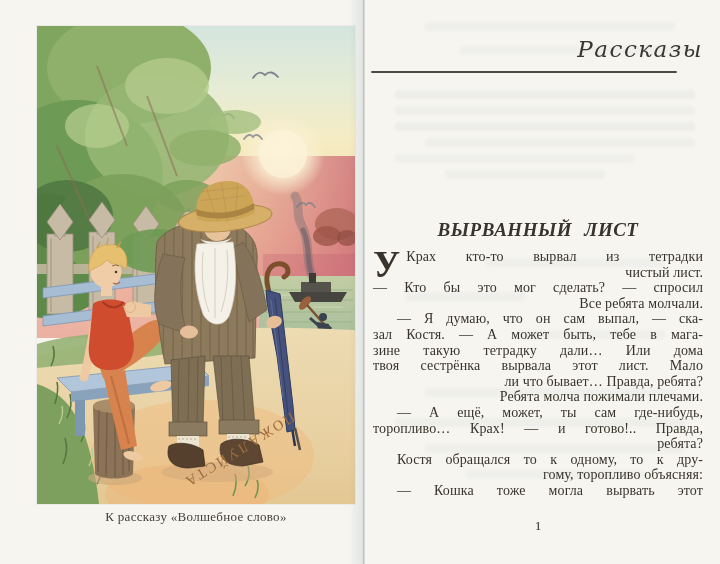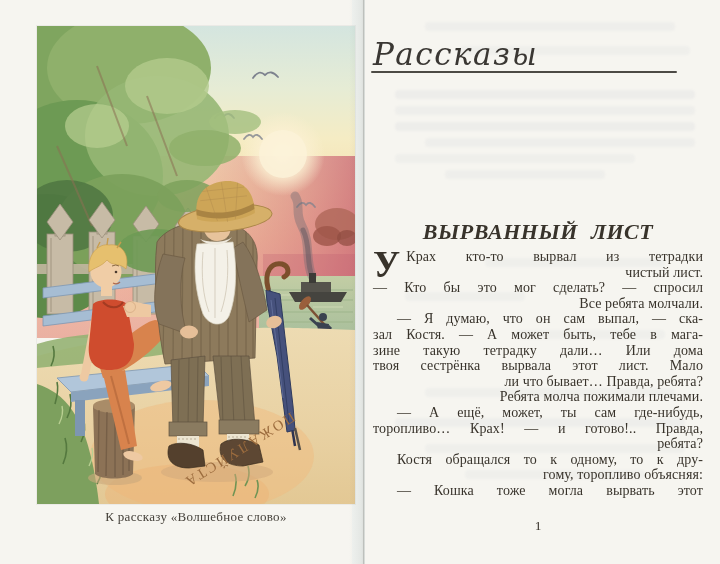--- a/index.html
+++ b/index.html
@@ -18,25 +18,25 @@
 
   
   .illus{position:absolute;left:37px;top:26px;width:318px;height:478px;overflow:hidden;
     box-shadow:0 0 0 1px rgba(120,120,110,.08)}
   .illus svg{display:block}
   .caption{position:absolute;left:37px;top:509px;width:318px;text-align:center;
     font-size:13px;color:var(--caption-ink);letter-spacing:.3px}
 
   
   .text-col{position:absolute;left:8px;top:0;width:330px;height:564px}
-  .running-head{position:absolute;top:36px;width:100%;text-align:left;
-    font-family:"DejaVu Serif",serif;font-style:italic;font-size:31px;color:#3a3733;letter-spacing:1.5px}
+  .running-head{position:absolute;top:36px;width:100%;text-align:right;
+    font-family:"DejaVu Serif",serif;font-style:italic;font-size:23px;color:#3a3733;letter-spacing:1.5px}
   .head-rule{position:absolute;top:71px;left:-2px;width:306px;height:2px;background:var(--rule);border-radius:1px}
   .story-title{position:absolute;top:219px;width:100%;text-align:center;
-    font-weight:bold;font-style:italic;font-size:22px;color:var(--ink);letter-spacing:.5px;word-spacing:7px}
+    font-weight:bold;font-style:italic;font-size:19px;color:var(--ink);letter-spacing:.5px;word-spacing:7px}
   .body{position:absolute;top:249px;width:100%;font-size:14px;line-height:15.6px;color:var(--ink);letter-spacing:.1px}
   .dropcap{float:left;font-size:37px;line-height:28px;height:30px;padding:2px 6px 0 0;font-weight:bold;color:var(--ink)}
   .line{text-align:right}
   .line.j{text-align:justify;text-align-last:justify}
   .line.ind{text-indent:24px}
   .folio{position:absolute;top:518px;width:100%;text-align:center;font-size:13.5px;color:var(--ink)}
 
   
   .bleed{position:absolute;inset:0;pointer-events:none}
   .bleed i{position:absolute;display:block;height:9px;border-radius:4px;background:#7e8aa3;opacity:.06;filter:blur(1.2px)}

